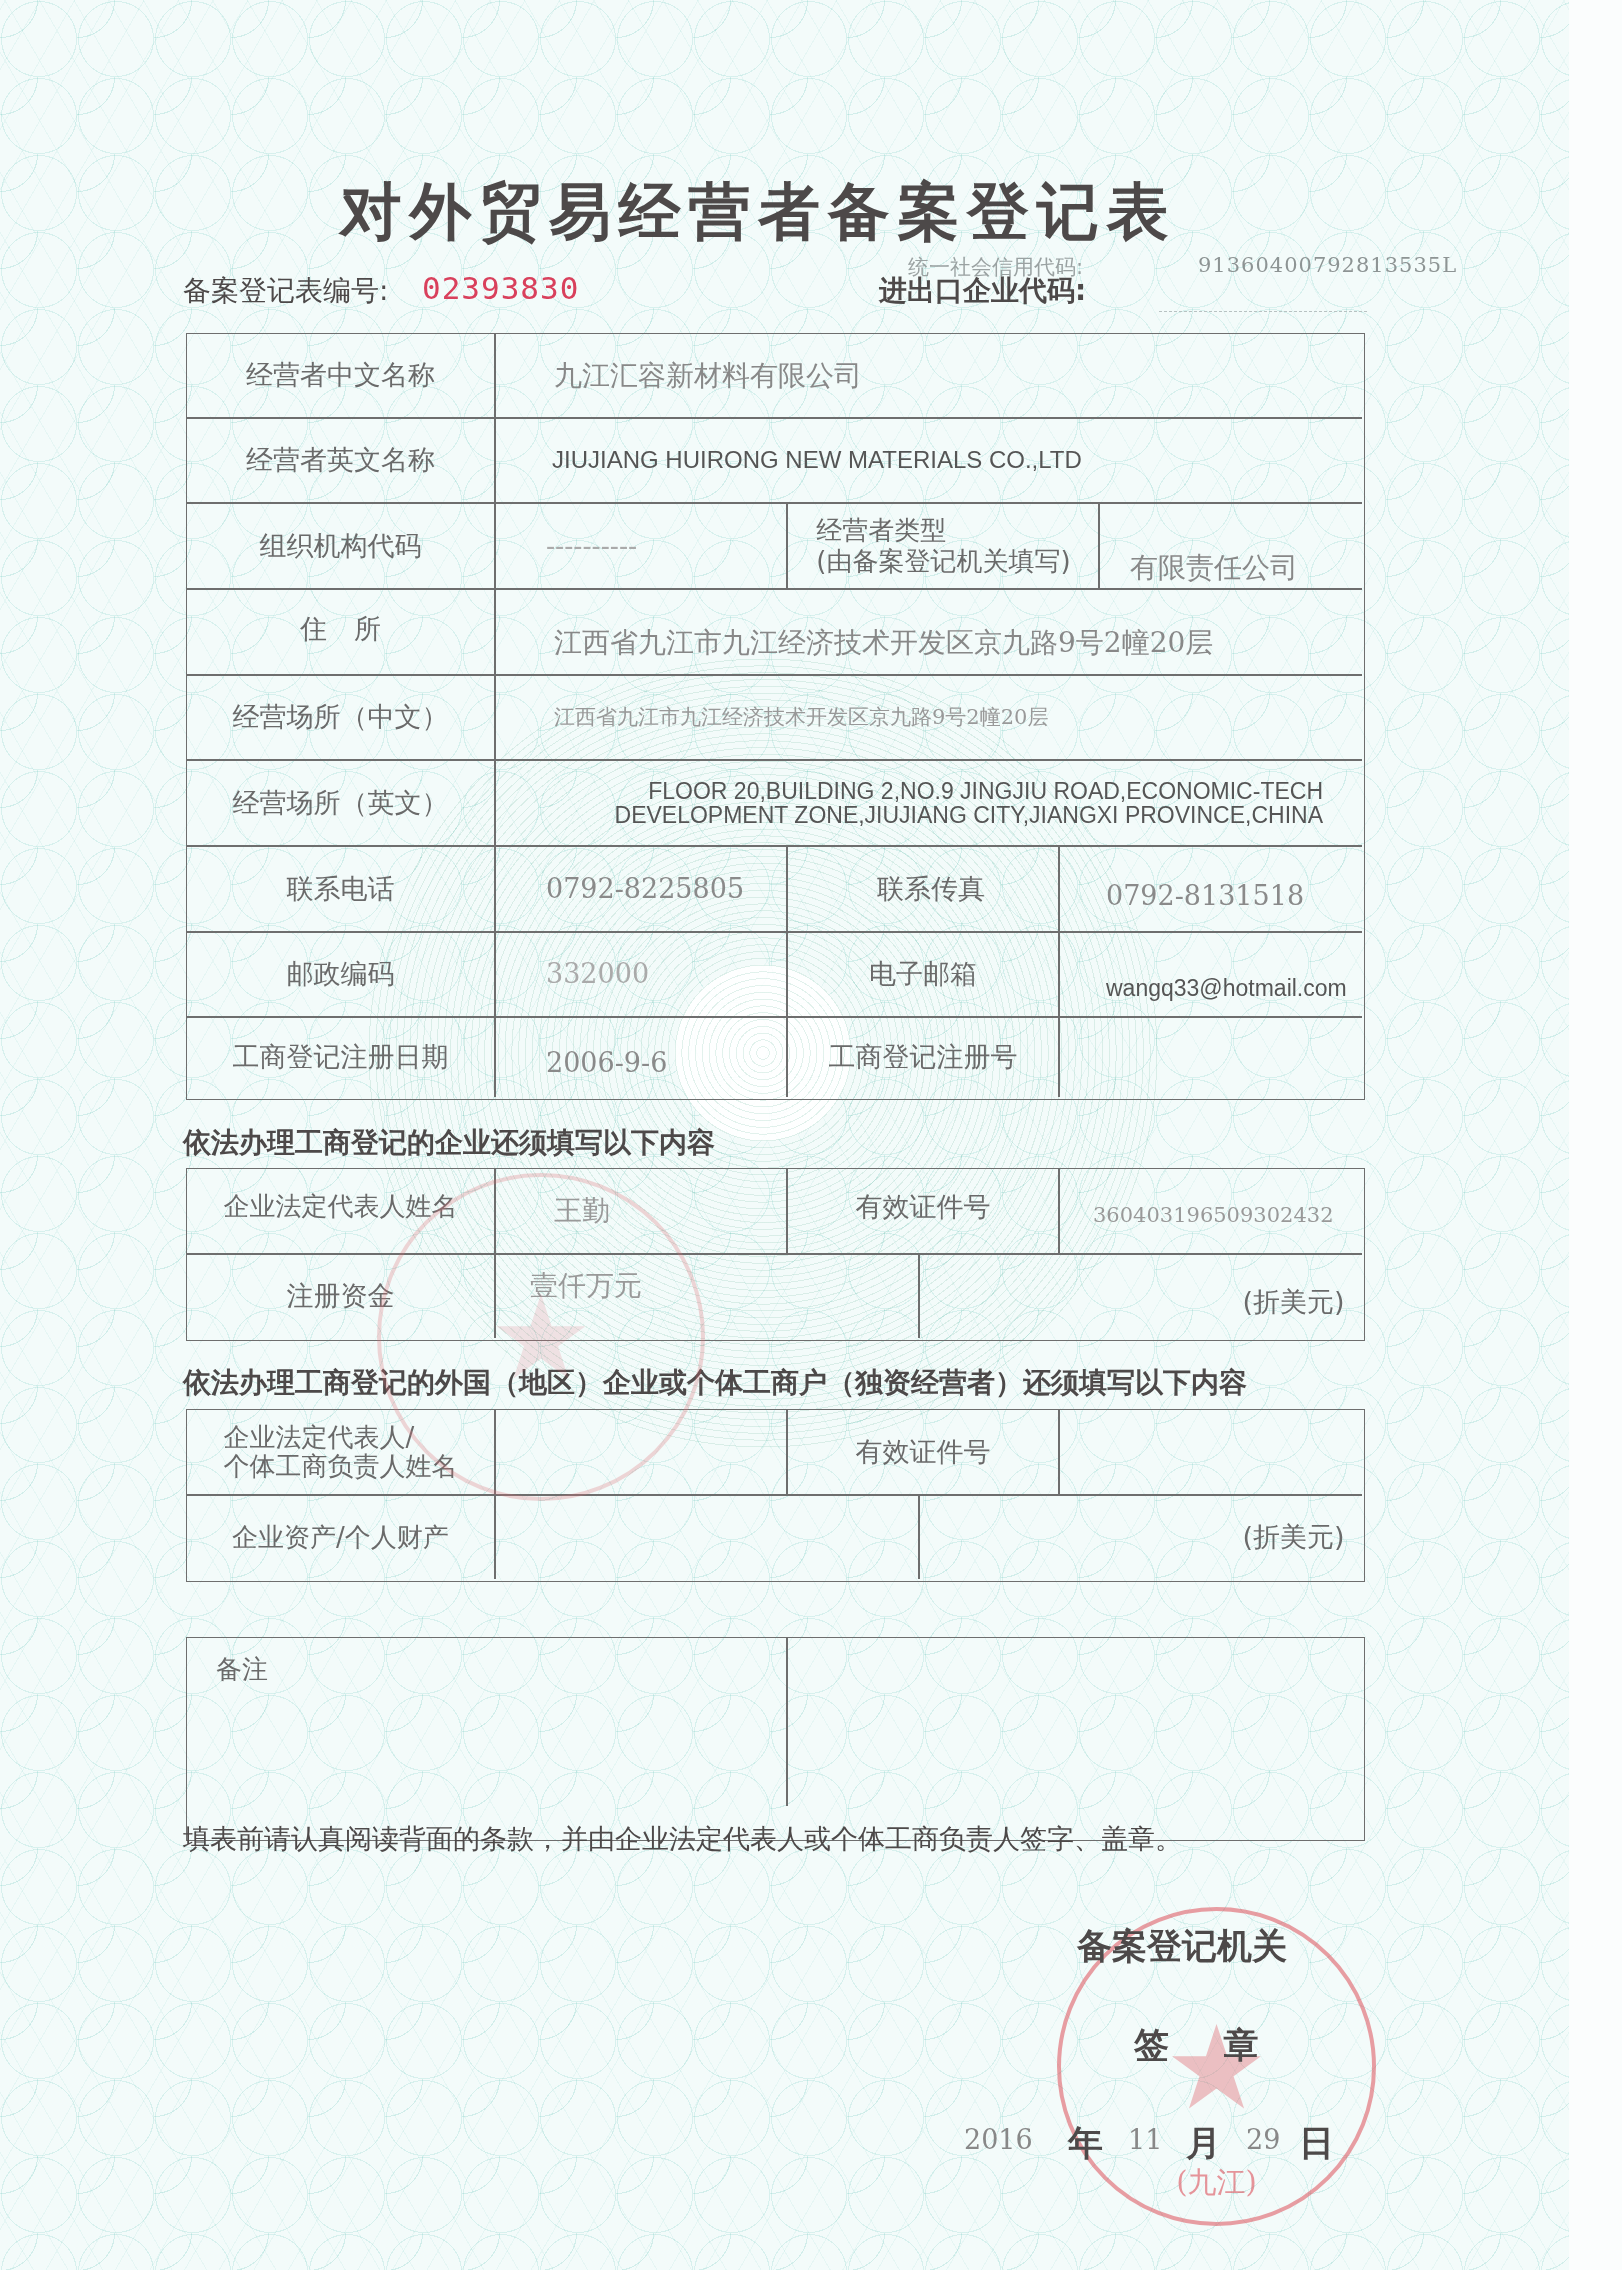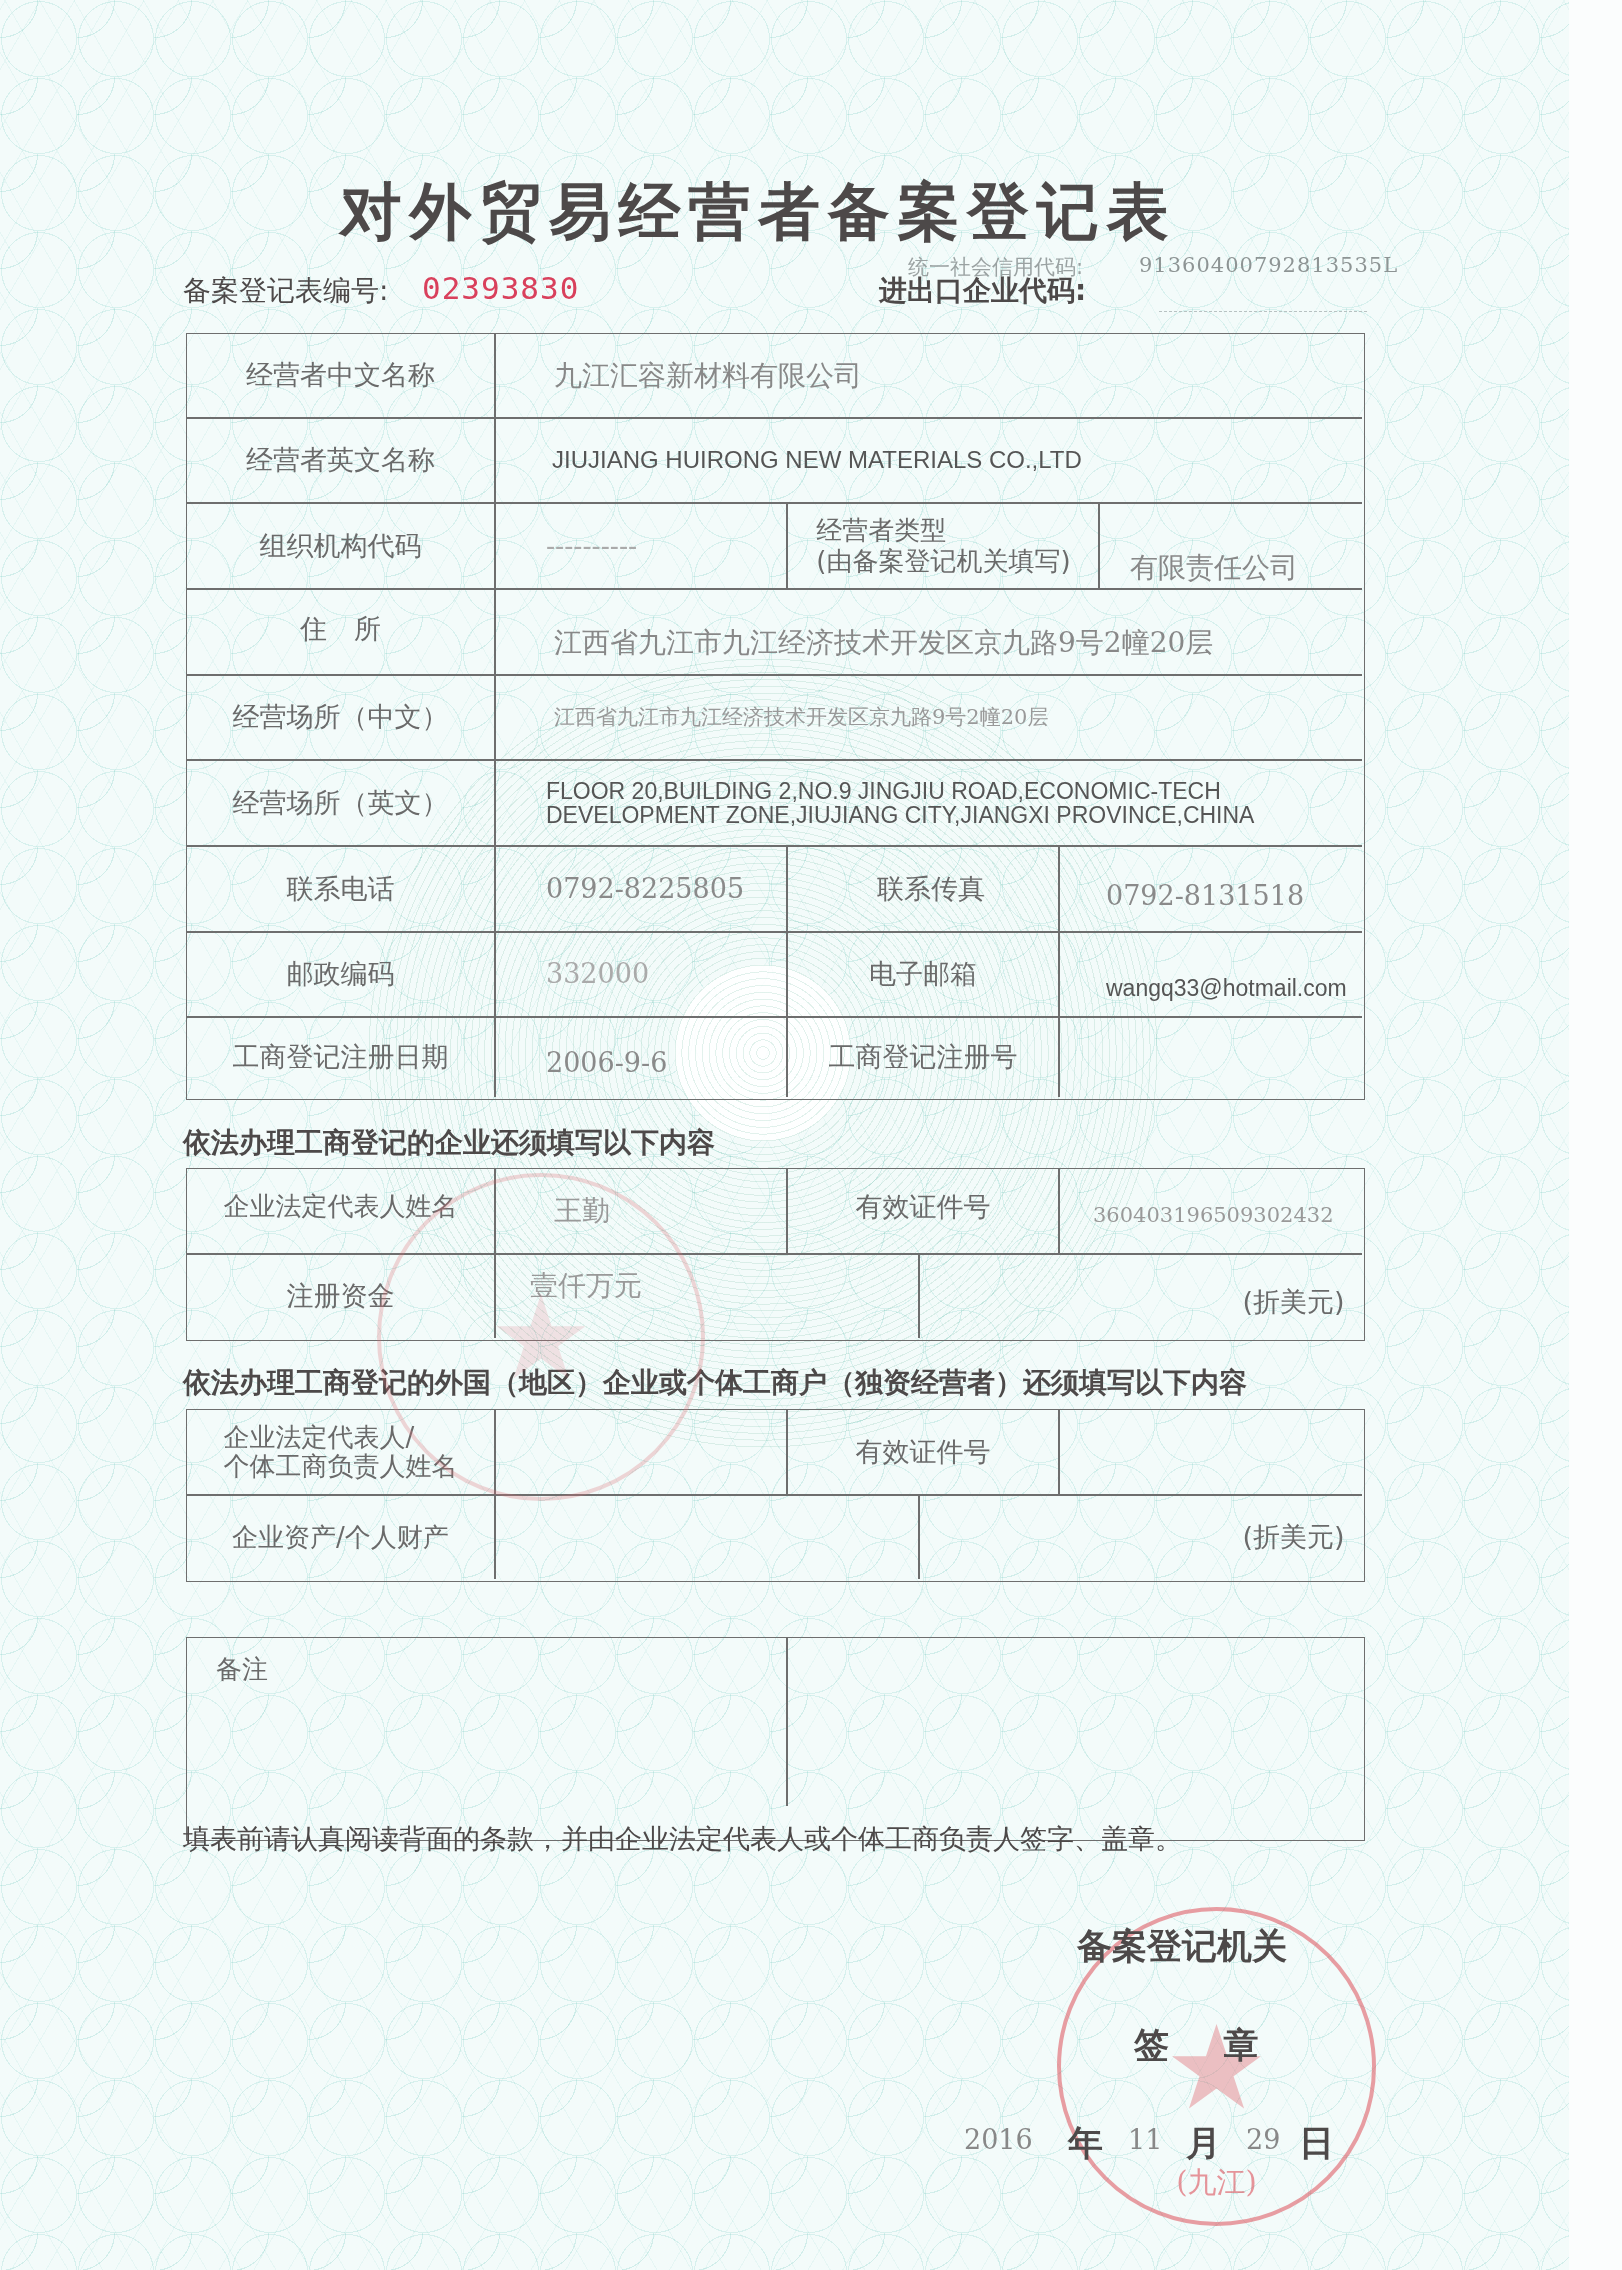--- a/index.html
+++ b/index.html
@@ -38,21 +38,21 @@
   .dash-line { border-top:1.9px dashed #b8c2c2; }
 
   .grid { position:absolute; border:1.9px solid #6e6e6e; box-sizing:border-box; }
   .cell {
     position:absolute; box-sizing:border-box; display:flex; align-items:center; justify-content:center;
     text-align:left; font-size:27px; color:#6a6a6a; line-height:1.2;
   }
   .vline { position:absolute; width:1.9px; background:#6e6e6e; }
   .hline { position:absolute; height:1.9px; background:#6e6e6e; }
   .val-cn { font-family:"DejaVu Serif", serif; color:#888; font-size:28px; justify-content:flex-start; padding-left:58px; }
-  .val-en { font-family:"Liberation Sans", sans-serif; color:#555; font-size:24px; justify-content:flex-start; padding-left:56px; text-align:left; }
+  .val-en { font-family:"Liberation Sans", sans-serif; color:#555; font-size:24px; justify-content:flex-start; padding-left:56px; text-align:right; }
   .val-num { font-family:"DejaVu Serif", serif; color:#8a8a8a; font-size:27px; justify-content:flex-start; padding-left:50px; }
   .section-h { font-size:28px; font-weight:bold; color:#4d4949; left:183px; }
   .note { font-size:27px; color:#4d4949; left:183px; top:1821px; }
   .sign { font-size:35px; font-weight:bold; color:#4d4949; }
   .date-num { font-family:"DejaVu Serif", serif; font-size:27px; color:#888; }
   .seal {
     position:absolute; border-radius:50%; border:4.8px solid rgba(220,80,90,0.55);
     box-sizing:border-box; pointer-events:none;
   }
   .seal .star { position:absolute; left:50%; top:50%; transform:translate(-50%,-50%); font-size:116px; color:rgba(220,80,90,0.35); }
@@ -64,21 +64,21 @@
 <body>
 
 <div class="paper"></div>
 <div class="guilloche"></div>
 
 <div class="abs title">对外贸易经营者备案登记表</div>
 
 <div class="abs hdr" style="left:183px;top:272px;">备案登记表编号:</div>
 <div class="abs red-no" style="left:422px;top:270px;">02393830</div>
 <div class="abs credit-label" style="left:908px;top:253px;">统一社会信用代码:</div>
-<div class="abs credit-val" style="left:1139px;top:253px;">91360400792813535L</div>
+<div class="abs credit-val" style="left:1198px;top:253px;">91360400792813535L</div>
 <div class="abs hdr" style="left:879px;top:272px;font-weight:bold;">进出口企业代码:</div>
 <div class="abs dash-line" style="left:1159px;top:311px;width:208px;"></div>
 
 <div class="grid" style="left:186px;top:333px;width:1179px;height:767px;">
 
   <div class="hline" style="left:0;width:1175px;top:83px;"></div>
   <div class="hline" style="left:0;width:1175px;top:168px;"></div>
   <div class="hline" style="left:0;width:1175px;top:254px;"></div>
   <div class="hline" style="left:0;width:1175px;top:340px;"></div>
   <div class="hline" style="left:0;width:1175px;top:425px;"></div>

